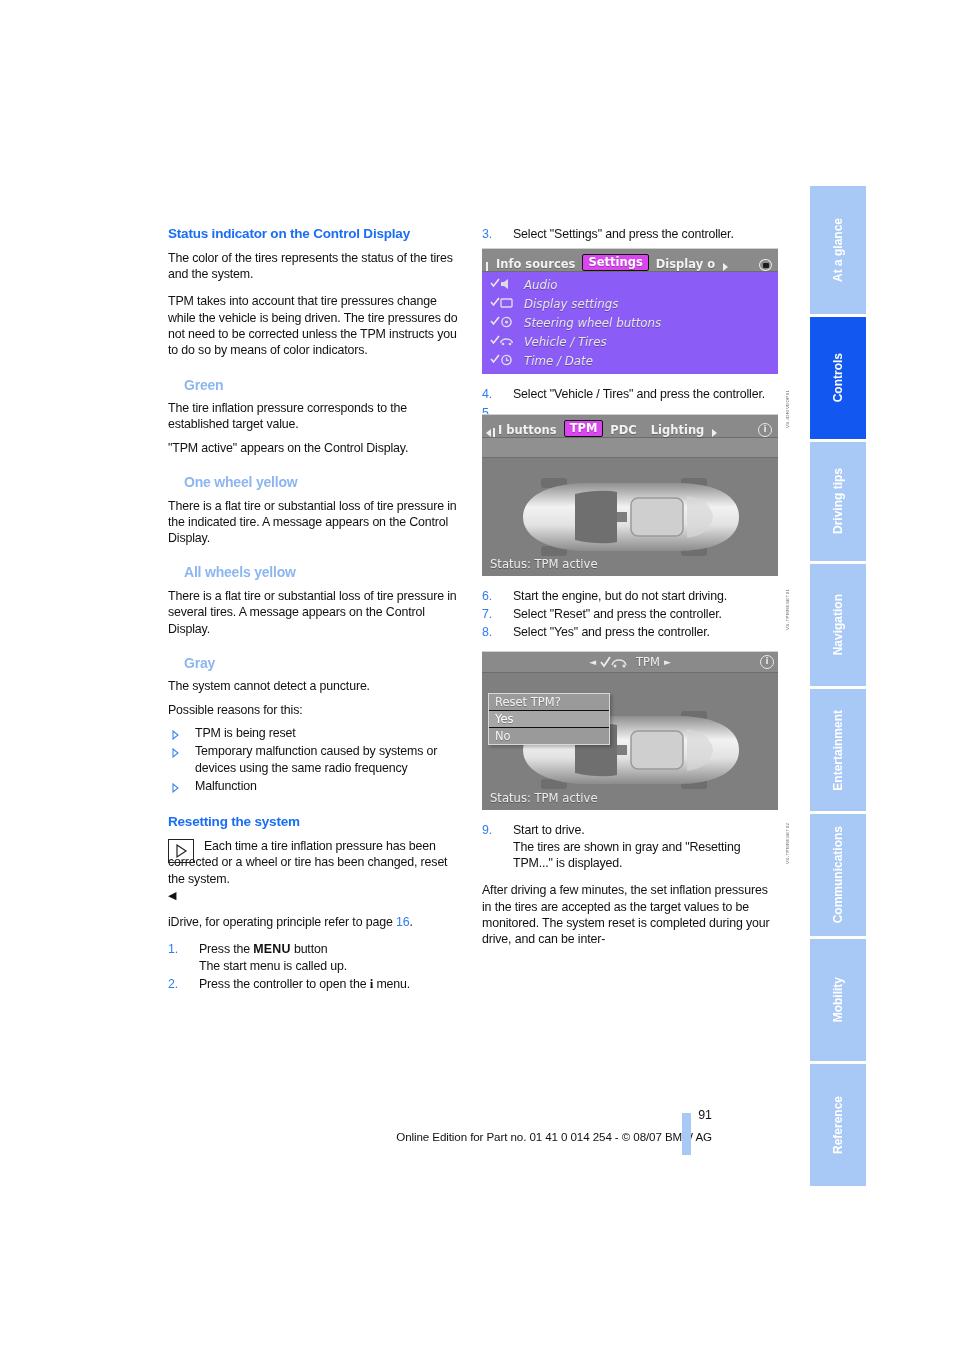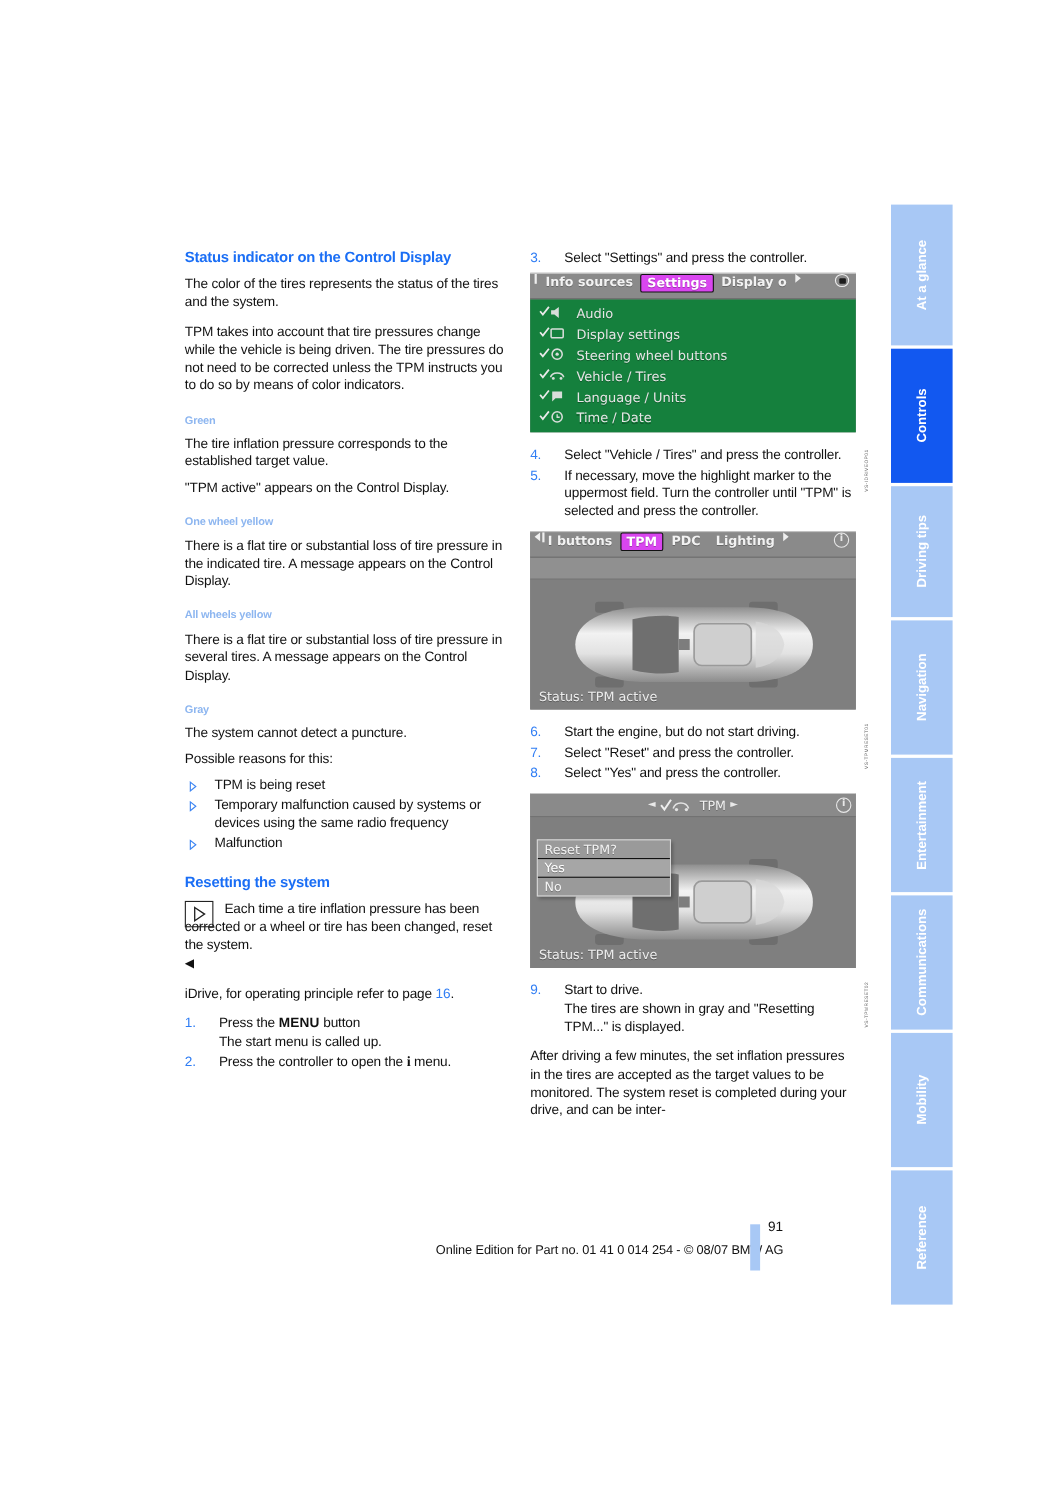--- a/index.html
+++ b/index.html
@@ -13,21 +13,21 @@
   
   .col{position:absolute;top:226px;width:296px;}
   .col-left{left:168px;}
   .col-right{left:482px;}
 
   h2.sec{
     color:#1a6ef5;font-size:13.5px;font-weight:bold;margin:0 0 7px 0;
     letter-spacing:-0.2px;line-height:1.25;
   }
   h3.sub{
-    color:#8db6f0;font-size:10px;font-weight:bold;margin:18px 0 6px 0;
+    color:#8db6f0;font-size:14px;font-weight:bold;margin:18px 0 6px 16px;
     letter-spacing:-0.2px;line-height:1.25;
   }
   p.body{
     color:#111;font-size:12.4px;line-height:16.3px;margin:0 0 11px 0;
     letter-spacing:-0.15px;
   }
   p.body.tight{margin-bottom:7px;}
 
   
   ul.bul{list-style:none;margin:0 0 11px 0;padding:0;}
@@ -79,21 +79,21 @@
   }
   .shot .code{
     position:absolute;right:-12px;bottom:2px;width:56px;
     transform:rotate(-90deg);transform-origin:100% 100%;
     font-size:4.4px;color:#666;letter-spacing:0.4px;white-space:nowrap;
     font-family:"Liberation Sans",sans-serif;
   }
 
   
   .idrive-tabs{
-    height:22px;background:#8a8a8a;display:flex;align-items:flex-start;
+    height:22px;background:#8a8a8a;display:flex;align-items:flex-end;
     border-bottom:1px solid #6d6d6d;position:relative;padding:0 3px;
   }
   .idrive-tabs .tab{
     color:#f2f2f2;font-size:11.5px;font-weight:bold;padding:0 7px;
     white-space:nowrap;text-shadow:0 1px 0 rgba(0,0,0,.25);
   }
   .idrive-tabs .tab.sel{
     background:#d946ef;border:1.5px solid #111;border-radius:2px;
     color:#ffffff;padding:0 5px;line-height:15px;
   }
@@ -115,21 +115,21 @@
     content:"";position:absolute;left:4.5px;top:3.5px;width:6px;height:5px;
     background:#1c1c1c;border-radius:1px;
   }
   .info-circ{
     margin-left:auto;margin-right:3px;width:14px;height:14px;border-radius:50%;
     border:1.5px solid #e8e8e8;box-sizing:border-box;color:#e8e8e8;
     font-size:9px;font-weight:bold;text-align:center;line-height:11px;
   }
 
   
-  .idrive-list{padding:3px 0 4px 0;background:#15803d;}
+  .idrive-list{padding:3px 0 4px 0;background:#8b5cf6;font-style:italic;}
   .idrive-list .row{
     display:flex;align-items:center;height:19px;padding-left:8px;
   }
   .idrive-list .row .lab{
     color:#e6e6e6;font-size:11.8px;margin-left:10px;
     text-shadow:0 1px 0 rgba(0,0,0,.28);white-space:nowrap;
   }
   .mini-ico{width:24px;height:15px;position:relative;flex:0 0 24px;}
   .mini-ico .ck{
     position:absolute;left:0;top:1px;width:10px;height:10px;
@@ -343,49 +343,37 @@
               </svg>
           </span>
           <span class="lab">Vehicle / Tires</span>
         </div>
         <div class="row">
           <span class="mini-ico">
             <svg class="ck" viewBox="0 0 10 10">
                 <path d="M1 5 L3.5 8 L9 1" stroke="#e9e9e9" stroke-width="1.6" fill="none"></path>
               </svg>
             <svg class="gl" viewBox="0 0 15 12">
-                <path d="M3 2 h9 v6 h-6 l-3 3 z" fill="#e3e3e3"></path>
-              </svg>
-          </span>
-          <span class="lab">Language / Units</span>
-        </div>
-        <div class="row">
-          <span class="mini-ico">
-            <svg class="ck" viewBox="0 0 10 10">
-                <path d="M1 5 L3.5 8 L9 1" stroke="#e9e9e9" stroke-width="1.6" fill="none"></path>
-              </svg>
-            <svg class="gl" viewBox="0 0 15 12">
                 <circle cx="7.5" cy="6" r="4.6" fill="none" stroke="#e3e3e3" stroke-width="1.4"></circle>
                 <path d="M7.5 3.5 v2.8 h2.3" fill="none" stroke="#e3e3e3" stroke-width="1.2"></path>
               </svg>
           </span>
           <span class="lab">Time / Date</span>
         </div>
       </div>
       <div class="code">VS-IDRIVEOP01</div>
     </div>
 
     <ol class="steps">
       <li>
         <span class="num">4.</span>
         <span>Select "Vehicle / Tires" and press the controller.</span>
       </li>
       <li>
         <span class="num">5.</span>
-        <span>If necessary, move the highlight marker to the uppermost field. Turn the controller until "TPM" is selected and press the controller.</span>
       </li>
     </ol>
 
     <div class="shot">
       <div class="idrive-tabs">
         <div class="arrow-l"></div>
         <div class="bar-sm"></div>
         <div class="tab" style="padding-left:2px;">I buttons</div>
         <div class="tab sel">TPM</div>
         <div class="tab">PDC</div>

